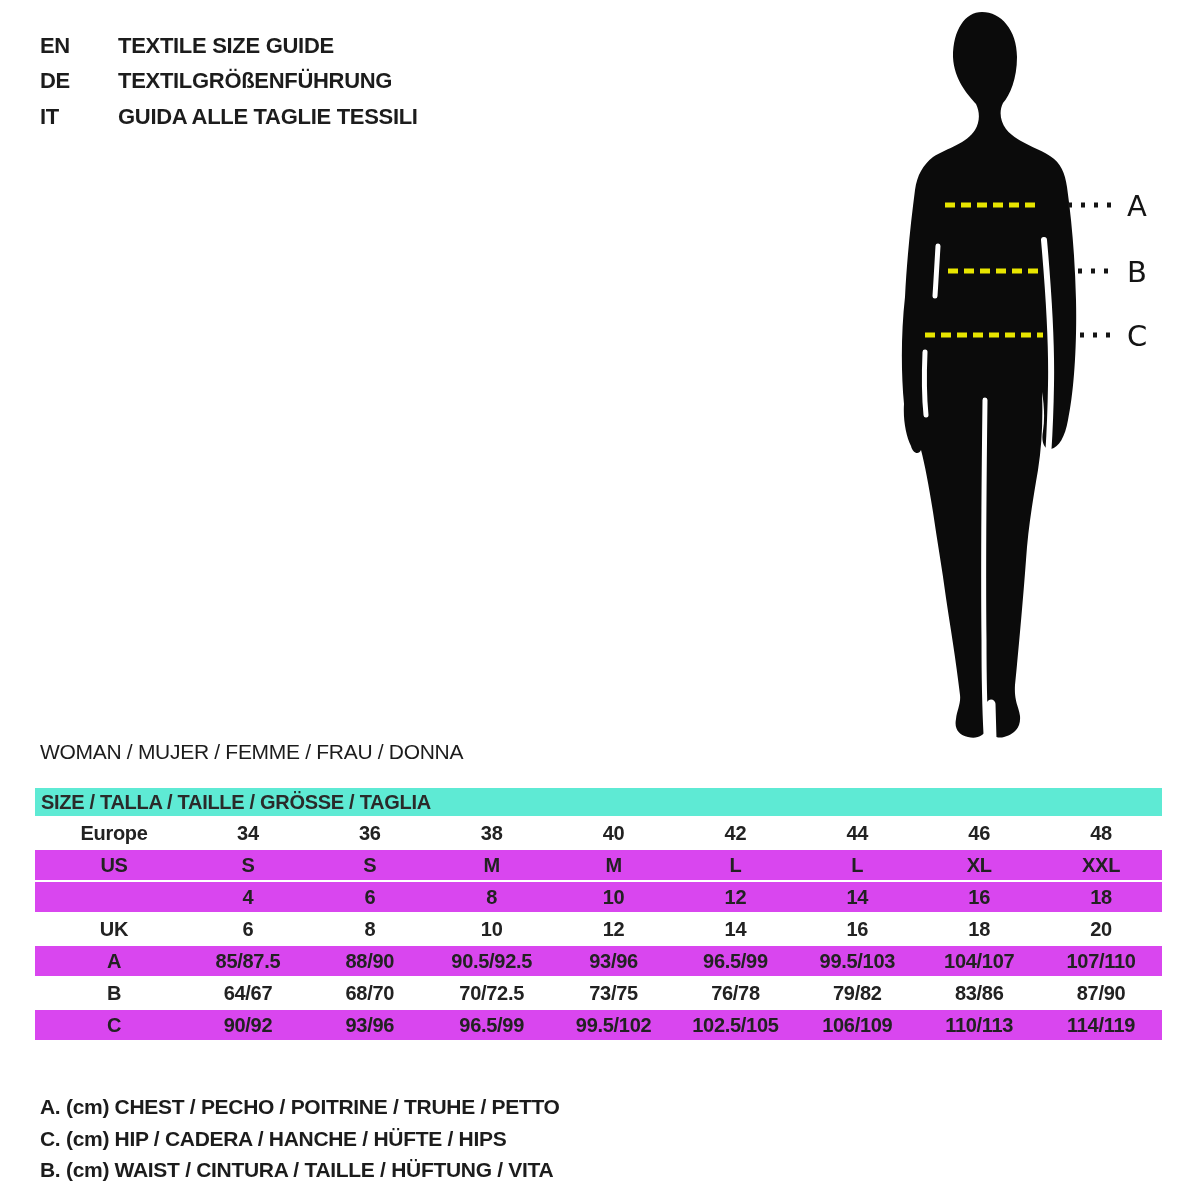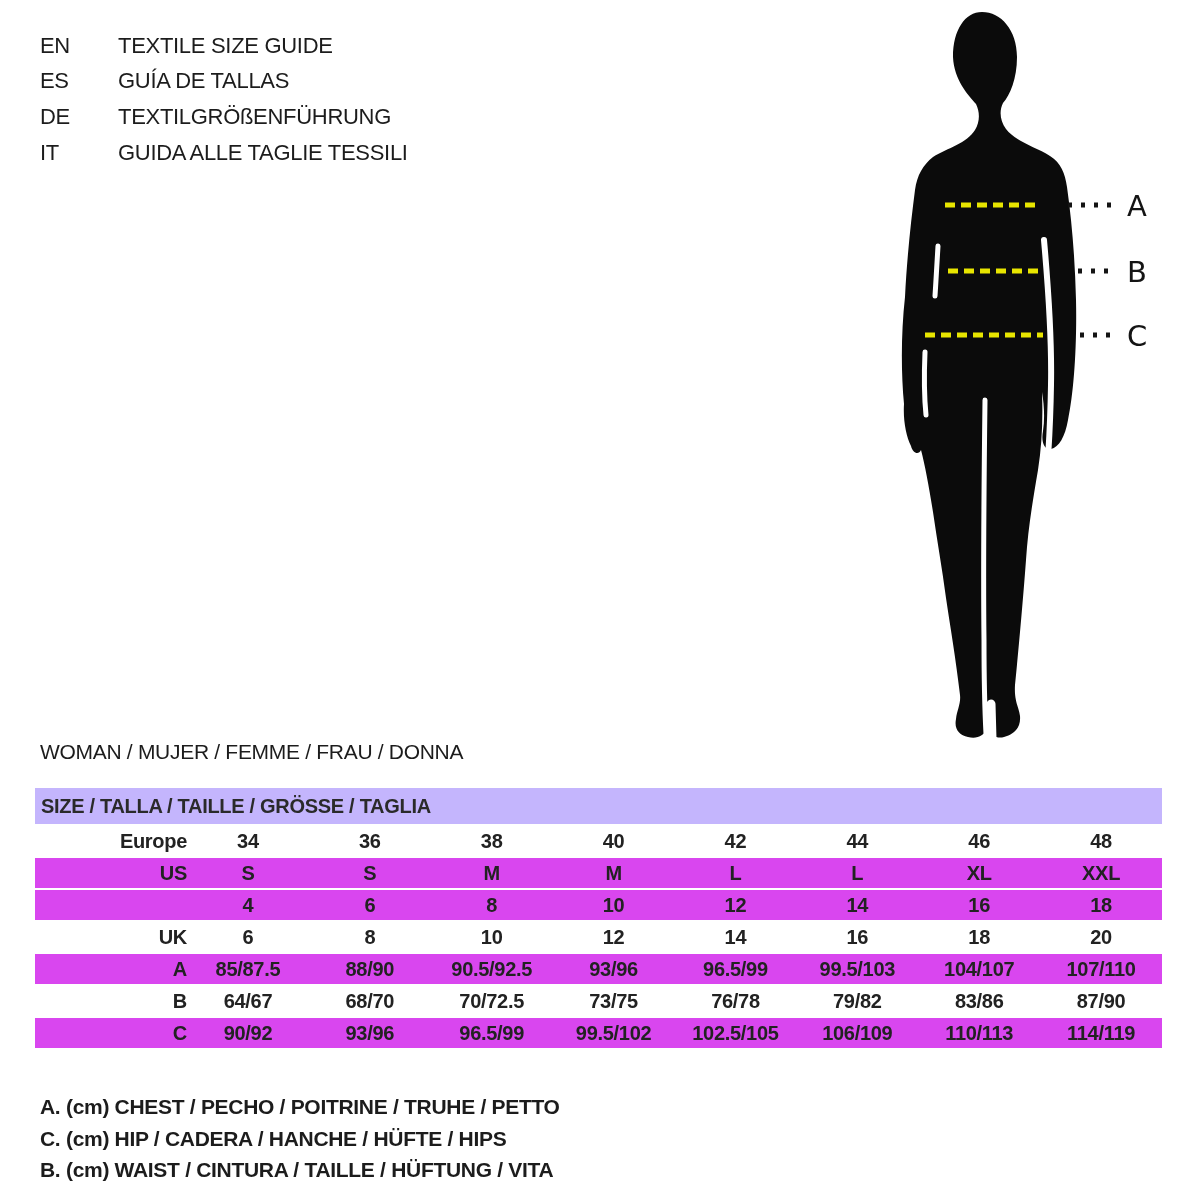--- a/index.html
+++ b/index.html
@@ -9,21 +9,21 @@
     background:#ffffff;
     font-family:"Liberation Sans", sans-serif;
     color:#1c1c1c;
     overflow:hidden;
   }
 
   
   .lang-list { position:absolute; left:40px; top:28px; }
   .lang-row { display:flex; align-items:center; height:35.6px; }
   .lang-code, .lang-label {
-    font-size:22px; font-weight:400; letter-spacing:-0.3px;
+    font-size:22px; font-weight:700; letter-spacing:-0.3px;
     font-stretch:condensed; white-space:nowrap;
   }
   .lang-code { width:78px; }
 
   
   .figure-wrap { position:absolute; left:880px; top:0; width:300px; height:745px; }
   .figure-wrap svg { display:block; width:300px; height:745px; }
   .marker-label {
     font-family:"DejaVu Sans", sans-serif;
     font-size:29px; font-weight:400; fill:#141414;
@@ -37,46 +37,42 @@
 
   
   .size-table {
     position:absolute; left:35px; top:786px; width:1127px;
     border-collapse:separate; border-spacing:0 2px;
     table-layout:fixed;
     font-size:20px; font-weight:700; letter-spacing:-0.3px; font-stretch:condensed;
     color:#222222;
   }
   .size-table td { height:30px; text-align:center; vertical-align:middle; }
-  .size-table td.row-label { text-align:right; padding-left:6px; }
+  .size-table td.row-label { text-align:center; padding-left:6px; }
   .size-table col.label-col { width:152px; }
   .size-table tr.header-row td {
-    background:#c4b5fd; height:36px; text-align:left; padding-left:6px;
+    background:#5eead4; height:28px; text-align:left; padding-left:6px;
     color:#2a2a2a;
   }
   .size-table tr.shade td { background:#d946ef; }
 
   
   .legend {
     position:absolute; left:40px; top:1091px;
     font-size:21px; font-weight:700; letter-spacing:-0.3px; font-stretch:condensed;
     line-height:31.5px; white-space:nowrap;
   }
 </style>
 </head>
 <body>
 
 <div class="lang-list">
   <div class="lang-row">
     <span class="lang-code">EN</span>
     <span class="lang-label">TEXTILE SIZE GUIDE</span>
-  </div>
-  <div class="lang-row">
-    <span class="lang-code">ES</span>
-    <span class="lang-label">GUÍA DE TALLAS</span>
   </div>
   <div class="lang-row">
     <span class="lang-code">DE</span>
     <span class="lang-label">TEXTILGRÖßENFÜHRUNG</span>
   </div>
   <div class="lang-row">
     <span class="lang-code">IT</span>
     <span class="lang-label">GUIDA ALLE TAGLIE TESSILI</span>
   </div>
 </div>

